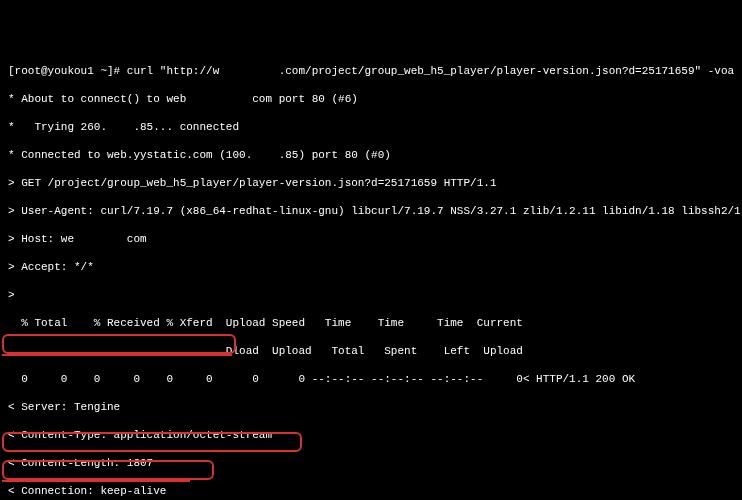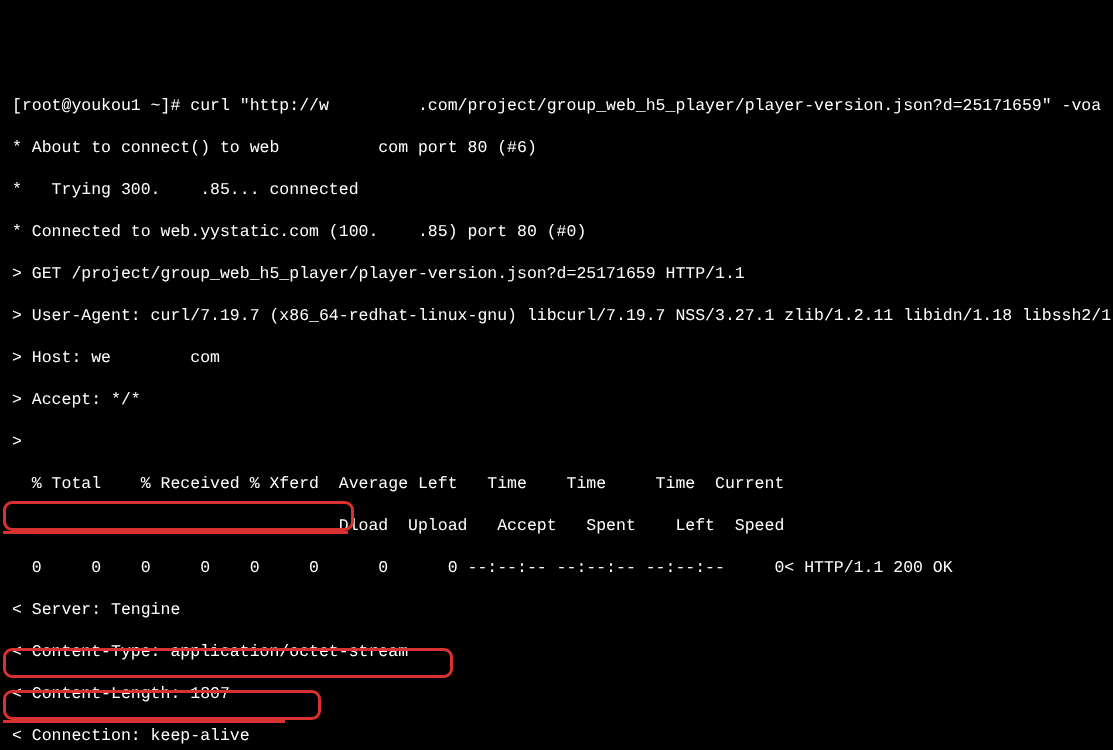--- a/index.html
+++ b/index.html
@@ -37,29 +37,29 @@
     border-top: 2px solid #d93030;
   }
 </style>
 </head>
 <body>
 
 
 
 <span class="line">[root@youkou1 ~]# curl "http://w         .com/project/group_web_h5_player/player-version.json?d=25171659" -voa</span>
 <span class="line">* About to connect() to web          com port 80 (#6)</span>
-<span class="line">*   Trying 300.    .85... connected</span>
+<span class="line">*   Trying 260.    .85... connected</span>
 <span class="line">* Connected to web.yystatic.com (100.    .85) port 80 (#0)</span>
 <span class="line">&gt; GET /project/group_web_h5_player/player-version.json?d=25171659 HTTP/1.1</span>
 <span class="line">&gt; User-Agent: curl/7.19.7 (x86_64-redhat-linux-gnu) libcurl/7.19.7 NSS/3.27.1 zlib/1.2.11 libidn/1.18 libssh2/1.4.2</span>
 <span class="line">&gt; Host: we        com</span>
 <span class="line">&gt; Accept: */*</span>
 <span class="line">&gt;</span>
-<span class="line">  % Total    % Received % Xferd  Average Left   Time    Time     Time  Current</span>
-<span class="line">                                 Dload  Upload   Accept   Spent    Left  Speed</span>
+<span class="line">  % Total    % Received % Xferd  Upload Speed   Time    Time     Time  Current</span>
+<span class="line">                                 Dload  Upload   Total   Spent    Left  Upload</span>
 <span class="line">  0     0    0     0    0     0      0      0 --:--:-- --:--:-- --:--:--     0&lt; HTTP/1.1 200 OK</span>
 <span class="line">&lt; Server: Tengine</span>
 <span class="line">&lt; Content-Type: application/octet-stream</span>
 <span class="line">&lt; Content-Length: 1807</span>
 <span class="line">&lt; Connection: keep-alive</span>
 
 
 
 
 

